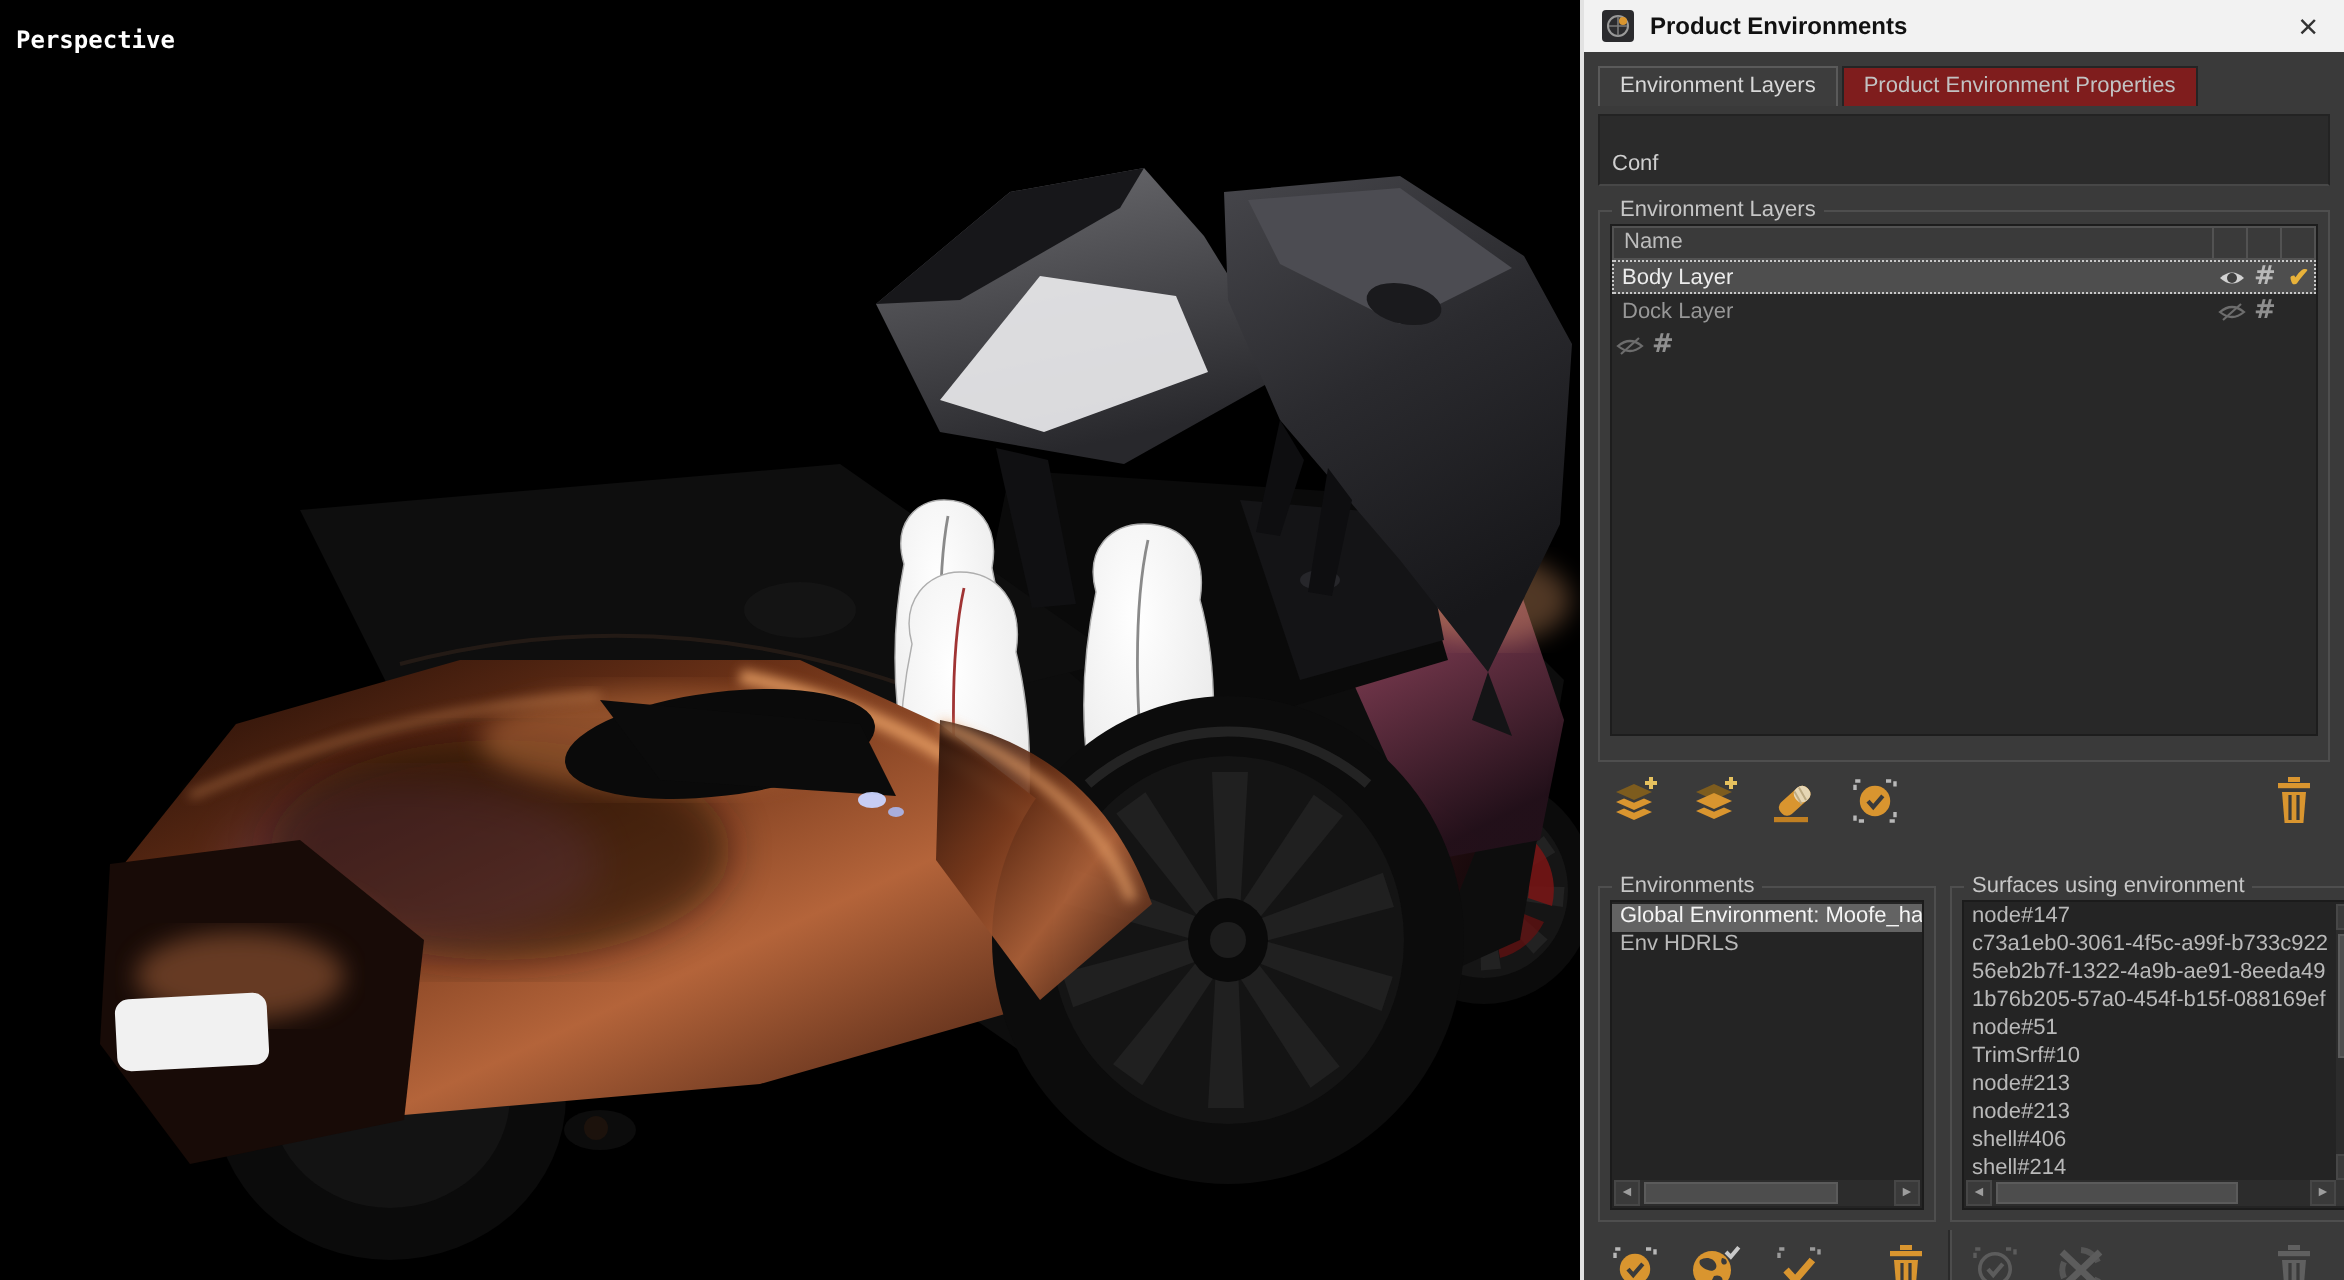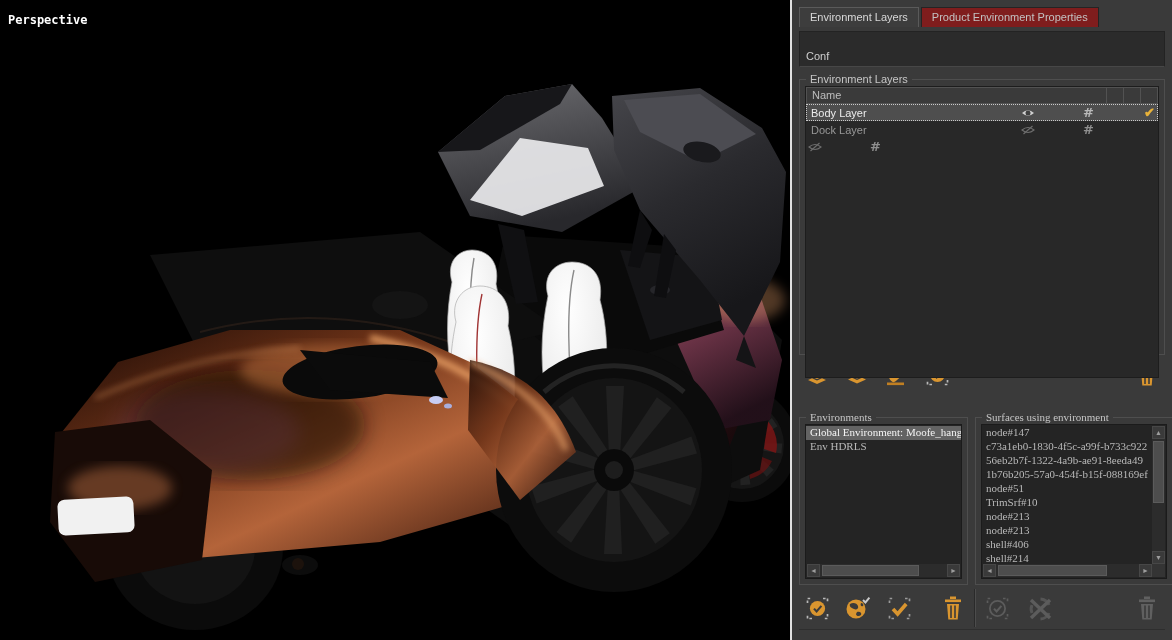--- a/index.html
+++ b/index.html
@@ -31,40 +31,40 @@
   .conf { margin-top:4px; height:17px; line-height:15px; background:#2b2b2b; border:1px solid #232323;
           border-bottom-color:#474747; color:#cfcfcf; padding:17px 6px; }
 
   
   .group { border:1px solid #4e4e4e; margin-top:12px; position:relative; padding:6px 5px 5px; }
   .group-title { position:absolute; top:-7px; left:6px; background:#3a3a3a; padding:0 4px; color:#c6c6c6; }
 
   .group.layers { height:276px; }
 
   
-  .layer-table { background:#282828; border:1px solid #1d1d1d; height:292px; overflow:hidden; }
+  .layer-table { background:#282828; border:1px solid #1d1d1d; height:256px; overflow:hidden; }
   .tbl-head { display:flex; height:17px; background:#3a3a3a; }
   .tbl-head .hname { flex:1; border:1px solid #525252; padding:1px 5px; color:#bdbdbd; }
   .tbl-head .hcell { width:17px; border:1px solid #525252; border-left:none; }
-  .trow { display:flex; height:17px; align-items:center; color:#979797;gap:44px; }
+  .trow { display:flex; height:17px; align-items:center; color:#979797; }
   .trow .cname { flex:1; padding:0 5px; white-space:nowrap; overflow:hidden; }
   .trow .ccell { width:17px; text-align:center; font-size:12px; display:flex; align-items:center; justify-content:center; }
   .trow.selected { background:#4e4e4e; outline:1px dotted #c9c9c9; outline-offset:-1px; color:#ececec; }
   .hash { font:bold 13px "DejaVu Sans", sans-serif; color:#b9b9b9; }
   .trow:not(.selected) .hash { color:#8f8f8f; }
   .checkmark { color:#e8b23a; font-weight:bold; font-size:13px; }
 
   
   .toolbar { display:flex; align-items:center; gap:10px; height:38px; padding:2px 3px; }
   .icon-btn { width:30px; height:30px; background:transparent; border:none; display:flex;
               align-items:center; justify-content:center; padding:0; }
   .push-right { margin-left:auto; }
 
   
-  .bottom-groups { display:flex; gap:7px; margin-top:12px; height:180px;font-family:Liberation Serif, serif; }
+  .bottom-groups { display:flex; gap:7px; margin-top:12px; height:180px; }
   .group.env { width:169px; }
   .group.surf { flex:1; }
   .listbox { position:relative; background:#242424; border:1px solid #1b1b1b; height:100%; overflow:hidden; }
   .list-items { padding:1px 0 0 0; }
   .li { height:14px; line-height:13px; padding:0 4px; white-space:nowrap; overflow:hidden; color:#b9b9b9; }
   .li.selected { background:#636363; color:#f4f4f4; }
   .surf-items { padding-right:14px; }
 
   
   .hscroll { position:absolute; left:1px; right:1px; bottom:1px; height:13px; background:#2c2c2c; display:flex; }
@@ -249,20 +249,30 @@
       <path d="M640,210 L628,266 L640,268 L652,230 Z" fill="#0e0e10"></path>
       <path d="M664,234 L654,296 L666,298 L676,250 Z" fill="#0e0e10"></path>
       <path d="M744,336 L756,368 L736,360 Z" fill="#141416"></path>
     </g>
   </svg>
   <span class="vp-label">Perspective</span>
 </div>
 
 <div class="panel">
 
+  <div class="titlebar">
+    <svg class="app-icon" viewBox="0 0 16 16">
+      <rect x="0" y="0" width="16" height="16" rx="2" fill="#2b2b2e"></rect>
+      <circle cx="8" cy="8" r="5" fill="none" stroke="#9a9a9a" stroke-width="1"></circle>
+      <path d="M3.5,8 h9 M8,3.2 v9.6" stroke="#7a7a7a" stroke-width="0.8"></path>
+      <circle cx="10.5" cy="5.5" r="2" fill="#d9952f"></circle>
+    </svg>
+    <span class="title">Product Environments</span>
+    <span class="close">×</span>
+  </div>
 
   <div class="panel-body">
 
     <div class="tabs">
       <div class="tab active">Environment Layers</div>
       <div class="tab">Product Environment Properties</div>
     </div>
 
     <div class="conf">Conf</div>
 
@@ -389,21 +399,21 @@
               </span>
           </div>
         </div>
       </div>
 
       <div class="group surf">
         <span class="group-title">Surfaces using environment</span>
         <div class="listbox">
           <div class="list-items surf-items">
             <div class="li">node#147</div>
-            <div class="li">c73a1eb0-1830-4f5c-a99f-b733c922</div>
+            <div class="li">c73a1eb0-3061-4f5c-a99f-b733c922</div>
             <div class="li">56eb2b7f-1322-4a9b-ae91-8eeda49</div>
             <div class="li">1b76b205-57a0-454f-b15f-088169ef</div>
             <div class="li">node#51</div>
             <div class="li">TrimSrf#10</div>
             <div class="li">node#213</div>
             <div class="li">node#213</div>
             <div class="li">shell#406</div>
             <div class="li">shell#214</div>
             <div class="li">shell#403</div>
 

